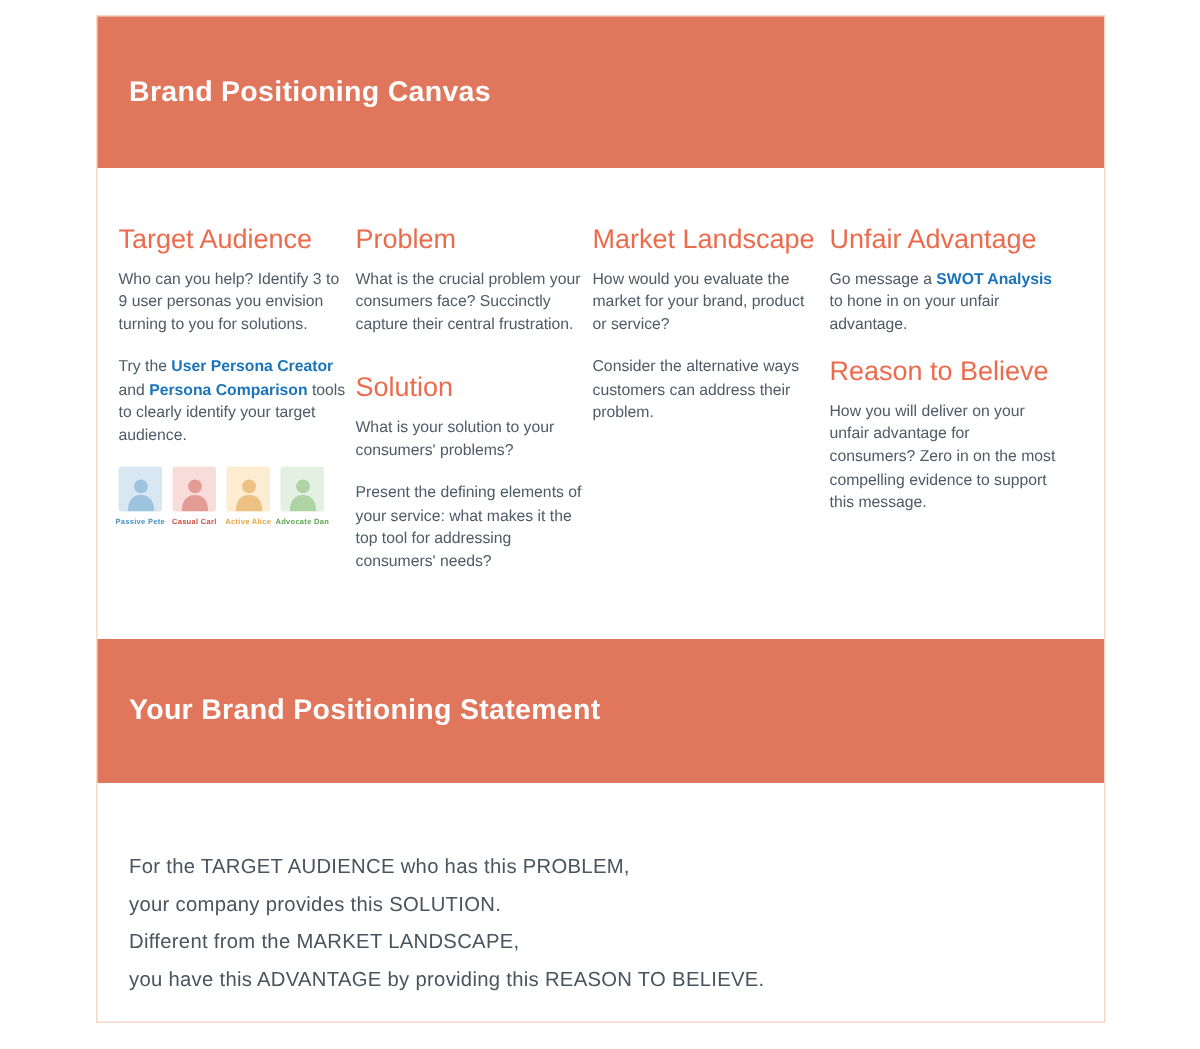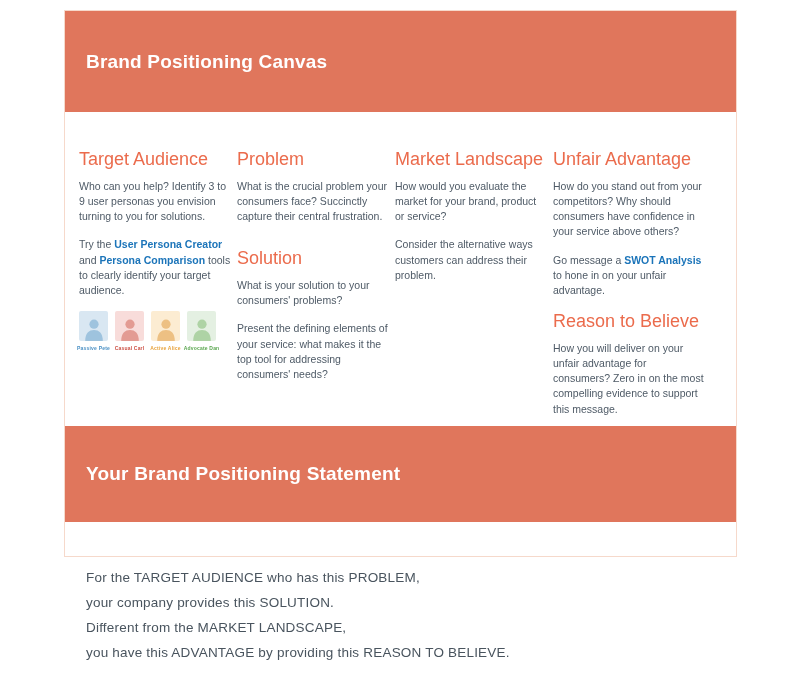--- a/index.html
+++ b/index.html
@@ -1,20 +1,20 @@
 <!DOCTYPE html>
 <html><head>
 <meta charset="utf-8">
 <style>
   * { margin:0; padding:0; box-sizing:border-box; }
   html,body { width:800px; height:699px; background:#fff; overflow:hidden;
               font-family:"Liberation Sans", sans-serif; }
 
   .doc-canvas {
-    position:absolute; left:64px; top:10px; width:673px; height:547px;
+    position:absolute; left:64px; top:10px; width:673px; height:672px;
     border:1px solid #F6D9CB; background:#fff;
   }
 
   .banner {
     background:#E0765C; display:flex; align-items:center; padding-left:21px;
   }
   .banner.top { height:101px; }
   .banner.mid { height:96px; }
   .banner-title {
     color:#fff; font-size:19px; font-weight:bold; letter-spacing:.2px;
@@ -118,21 +118,20 @@
     </div>
 
     <div class="col">
       <h2>Market Landscape</h2>
       <p><span>How would you evaluate the market for your brand, product or service?</span></p>
       <p><span>Consider the alternative ways customers can address their problem.</span></p>
     </div>
 
     <div class="col">
       <h2>Unfair Advantage</h2>
-      <p><span>How do you stand out from your competitors? Why should consumers have confidence in your service above others?</span></p>
       <p><span>Go message a </span><span class="link">SWOT Analysis</span><span> to hone in on your unfair advantage.</span></p>
       <h2 class="h2-rtb">Reason to Believe</h2>
       <p><span>How you will deliver on your unfair advantage for consumers? Zero in on the most compelling evidence to support this message.</span></p>
     </div>
 
   </div>
 
   <div class="banner mid">
     <div class="banner-title">Your Brand Positioning Statement</div>
   </div>

